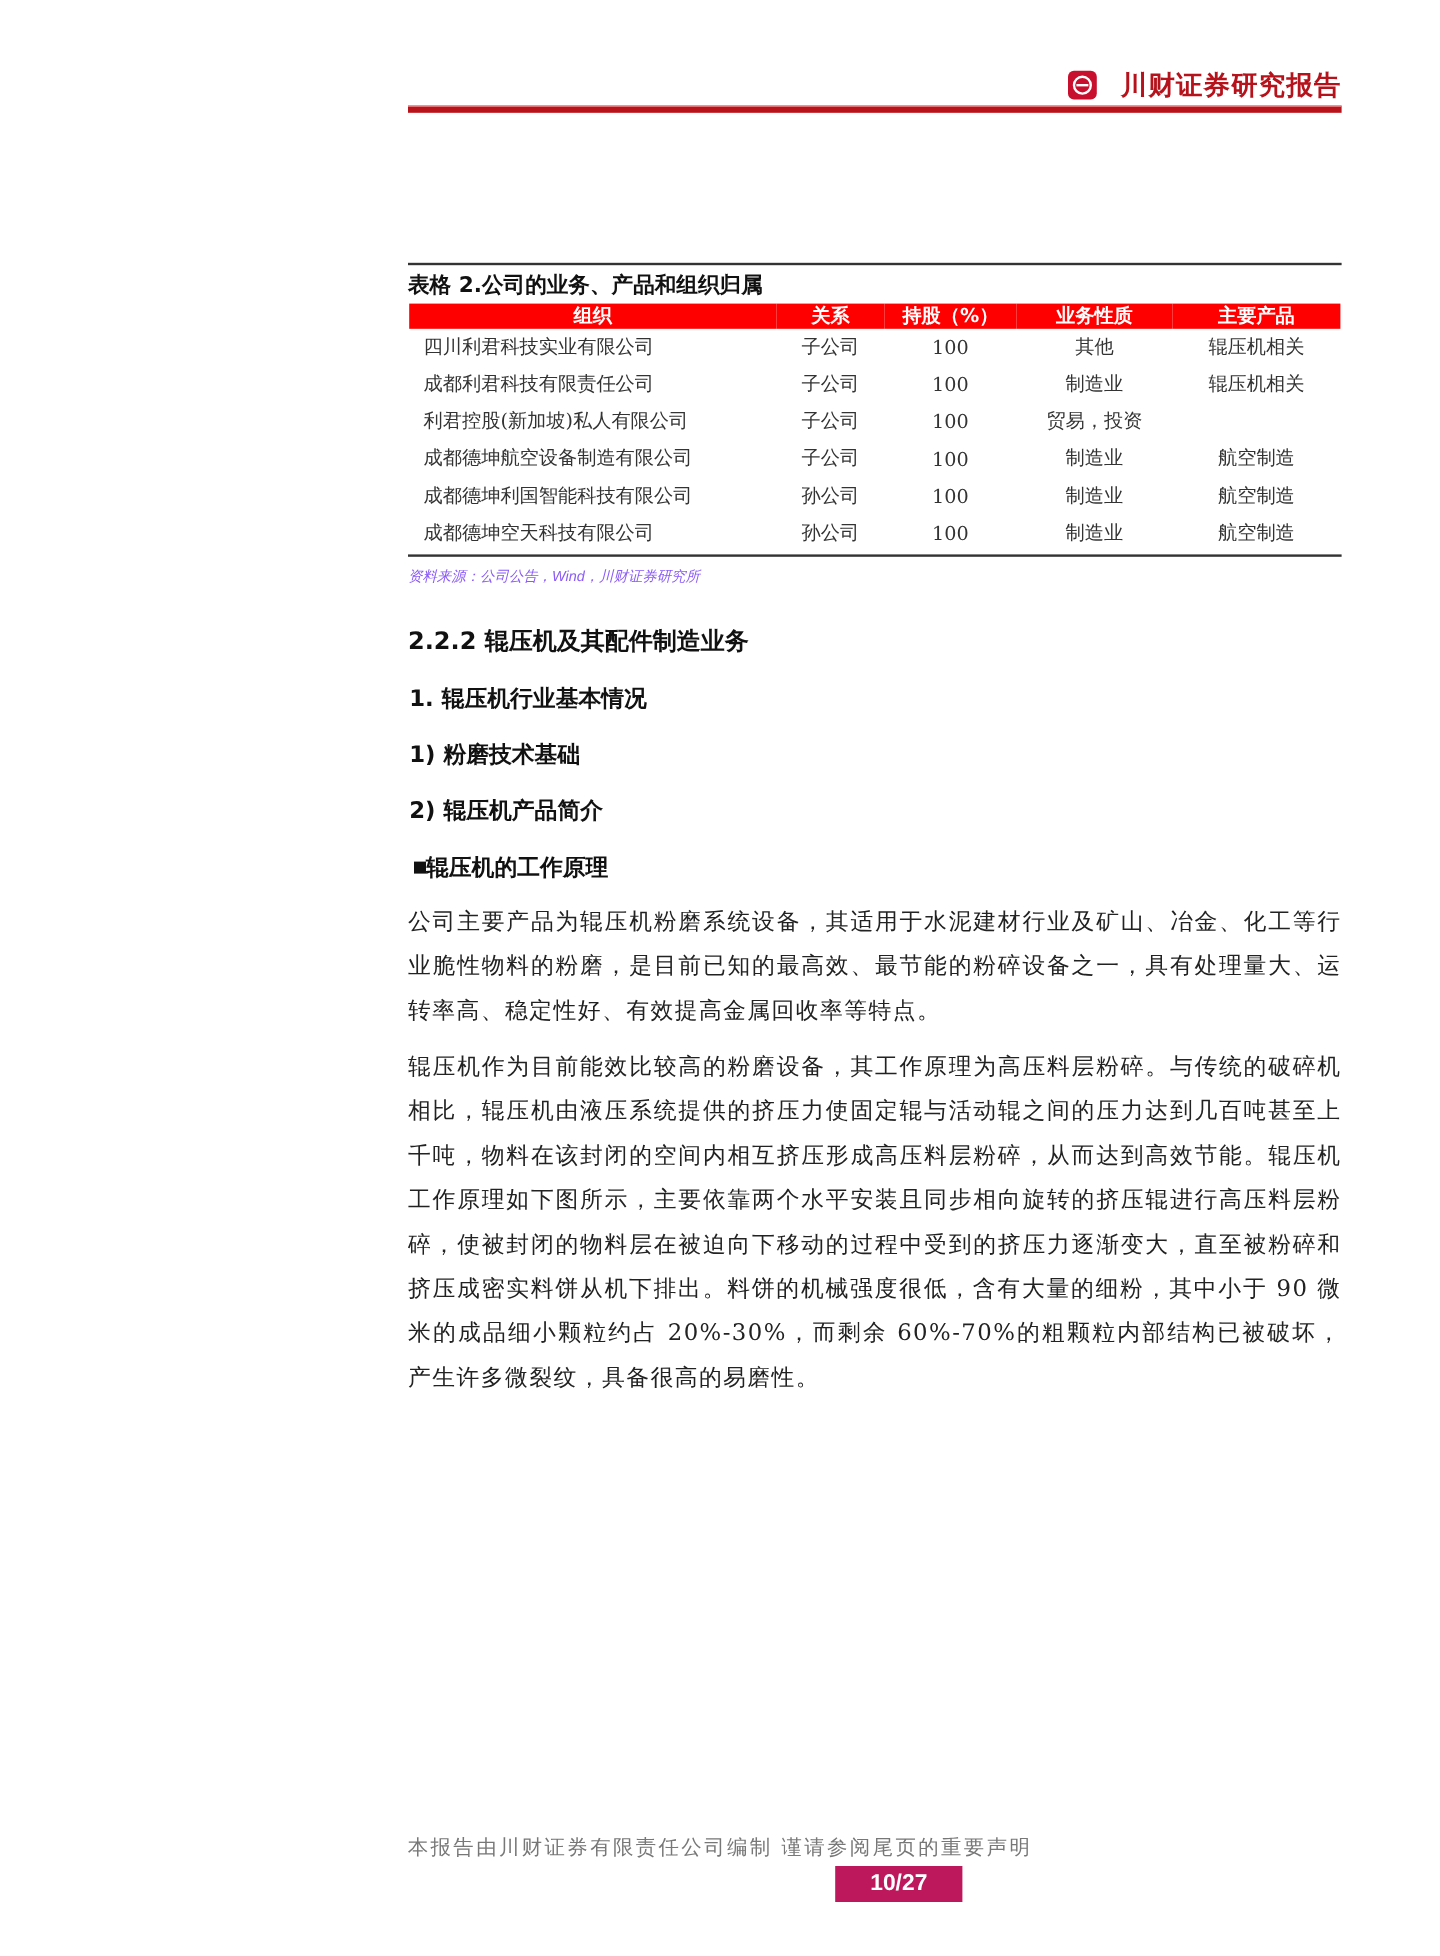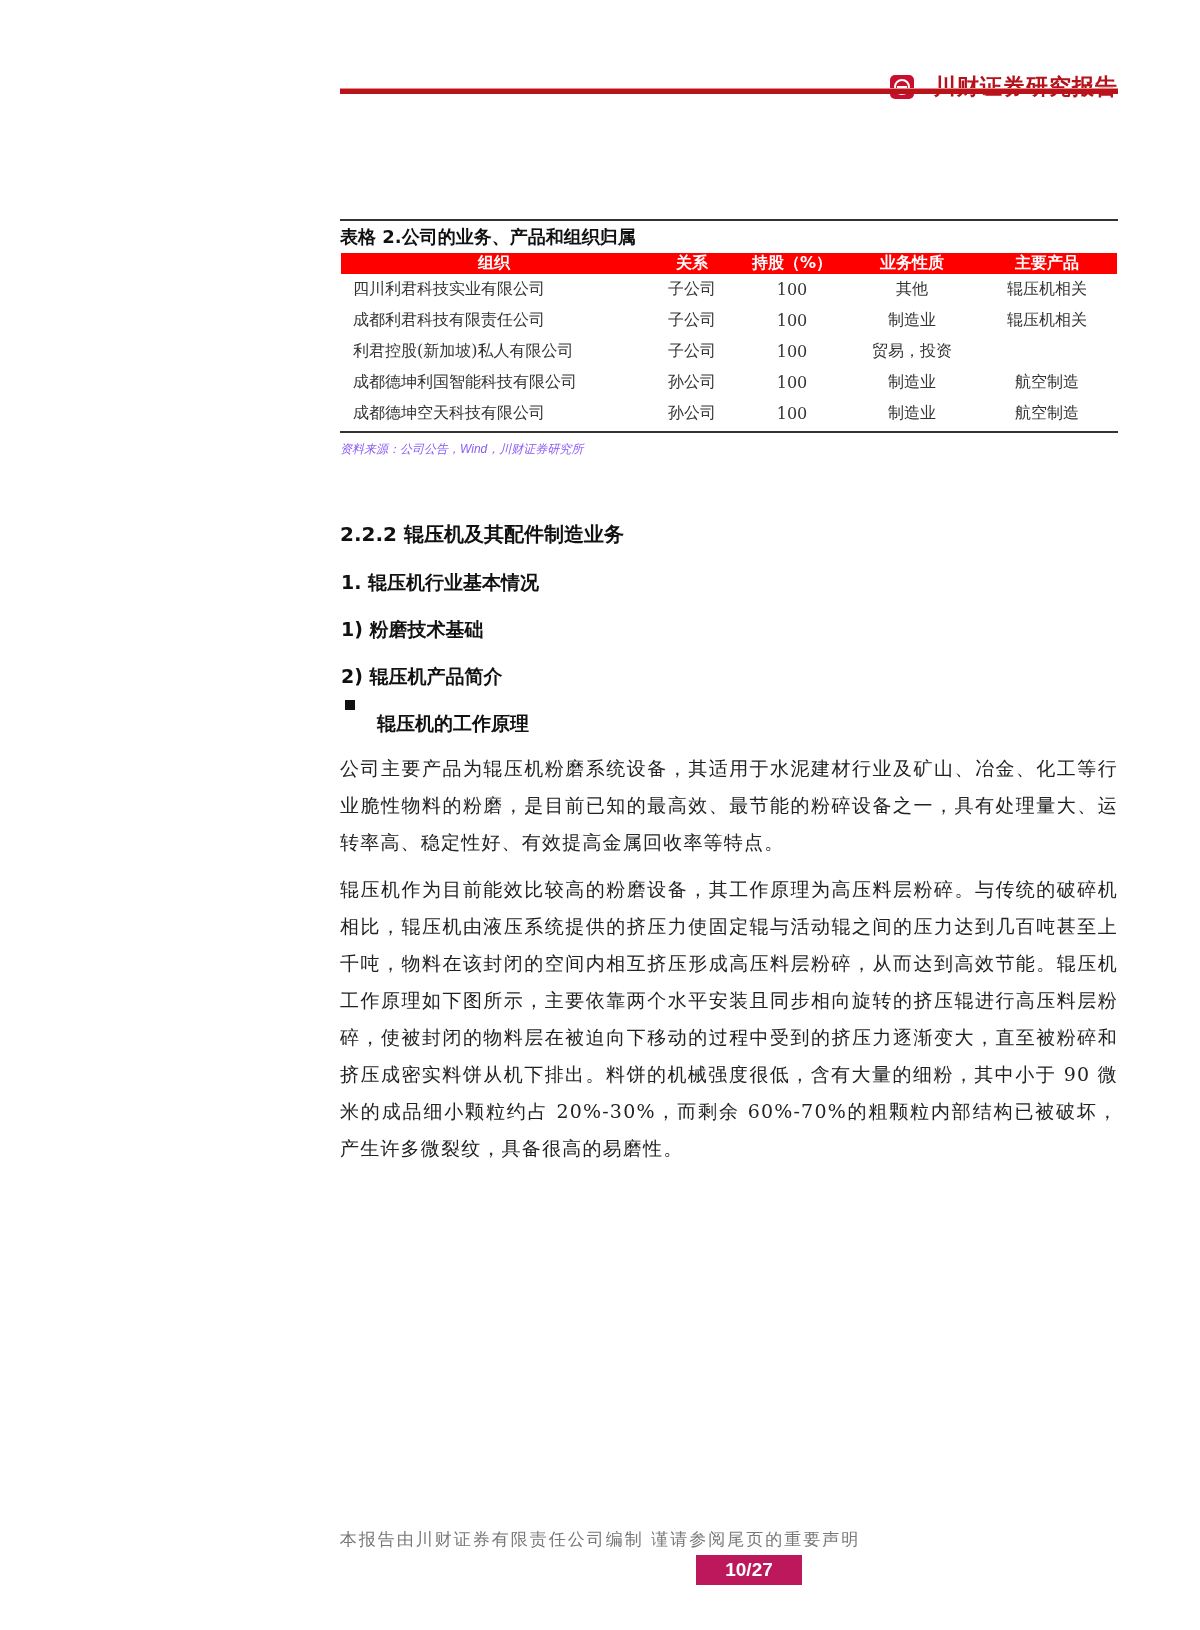--- a/index.html
+++ b/index.html
@@ -1,18 +1,18 @@
 <!DOCTYPE html>
 <html><head>
   <meta charset="utf-8">
   <style>
     html, body { margin: 0; padding: 0; background: #ffffff; }
     body { width: 1200px; height: 1630px; position: relative; overflow: hidden;
            font-family: "DejaVu Serif", "Liberation Serif", serif; color: #222; }
-    .header-brand { position: absolute; top: 72px; right: 82px; display: flex; align-items: center; gap: 20px; text-align: right; }
+    .header-brand { position: absolute; top: 56px; right: 82px; display: flex; align-items: center; gap: 20px; text-align: right; }
     .logo { width: 24px; height: 24px; border-radius: 5px; background: #c8102e; position: relative; }
     .logo::before { content: ""; position: absolute; left: 4px; top: 4px; width: 12px; height: 12px;
                     border: 2px solid #fff; border-radius: 50%; }
     .logo::after { content: ""; position: absolute; left: 7px; top: 11px; width: 10px; height: 2px; background: #fff; }
     .brand-text { font-family: "DejaVu Sans", sans-serif; font-weight: bold; font-size: 22px; color: #b5121b; letter-spacing: 1px; }
     .header-rule { position: absolute; left: 340px; top: 88px; width: 778px; height: 5px; background: #b8121a;
                    border-top: 1px solid #e88; }
 
     .table-wrap { position: absolute; left: 340px; top: 219px; width: 778px; }
     .table-toprule { height: 2px; background: #333; }
@@ -22,21 +22,21 @@
                font-size: 16px; height: 20px; padding: 0; text-align: center; }
     tbody td { font-size: 16px; height: 31px; padding: 0; color: #333; }
     td.c-org { text-align: left; padding-left: 12px; }
     td.c-center { text-align: center; }
     .table-bottomrule { height: 2px; background: #333; margin-top: 2px; }
     .source { font-family: Liberation Sans, sans-serif; font-style: italic; font-size: 12px; color: #8b5cf6; margin-top: 8px; }
 
     .content { position: absolute; left: 340px; top: 510px; width: 778px; }
     .h-section { font-family: "DejaVu Sans", sans-serif; font-weight: bold; font-size: 20px; color: #111; margin: 0; height: 48px; line-height: 48px; }
     .h-sub { font-family: "DejaVu Sans", sans-serif; font-weight: bold; font-size: 19px; color: #111; margin: 1px; height: 46px; line-height: 46px; }
-    .h-bullet { display: flex; gap: 22px; }
+    .h-bullet { display: flex; align-items: center; }
     .square { width: 10px; height: 10px; background: #111; display: inline-block; margin-left: 4px; }
     p.body { font-size: 19px; line-height: 37px; margin: 4px 0 10px 0; text-align: justify; letter-spacing: 1.2px; color: #222; }
 
     .footer-note { position: absolute; top: 1528px; left: 0; width: 1200px; text-align: center; font-size: 17px; color: #777; letter-spacing: 2px; }
     .page-badge { position: absolute; left: 696px; top: 1555px; width: 106px; height: 30px; background: #be185d;
                   color: #fff; font-family: "Liberation Sans", sans-serif; font-weight: bold; font-size: 19px;
                   text-align: center; line-height: 30px; }
   </style>
 </head>
 <body>
@@ -83,20 +83,27 @@
         <td class="c-center">辊压机相关</td>
       </tr>
       <tr>
         <td class="c-org">利君控股(新加坡)私人有限公司</td>
         <td class="c-center">子公司</td>
         <td class="c-center">100</td>
         <td class="c-center">贸易，投资</td>
         <td class="c-center"></td>
       </tr>
       <tr>
+        <td class="c-org">成都德坤航空设备制造有限公司</td>
+        <td class="c-center">子公司</td>
+        <td class="c-center">100</td>
+        <td class="c-center">制造业</td>
+        <td class="c-center">航空制造</td>
+      </tr>
+      <tr>
         <td class="c-org">成都德坤利国智能科技有限公司</td>
         <td class="c-center">孙公司</td>
         <td class="c-center">100</td>
         <td class="c-center">制造业</td>
         <td class="c-center">航空制造</td>
       </tr>
       <tr>
         <td class="c-org">成都德坤空天科技有限公司</td>
         <td class="c-center">孙公司</td>
         <td class="c-center">100</td>

